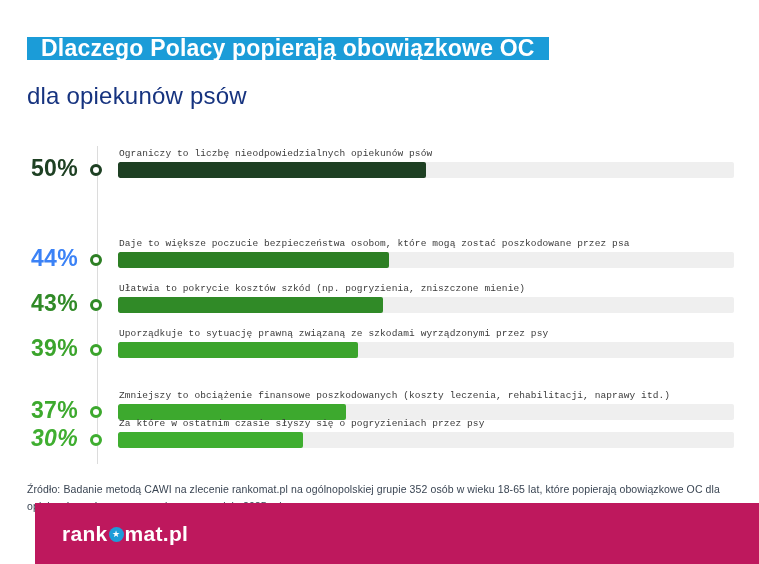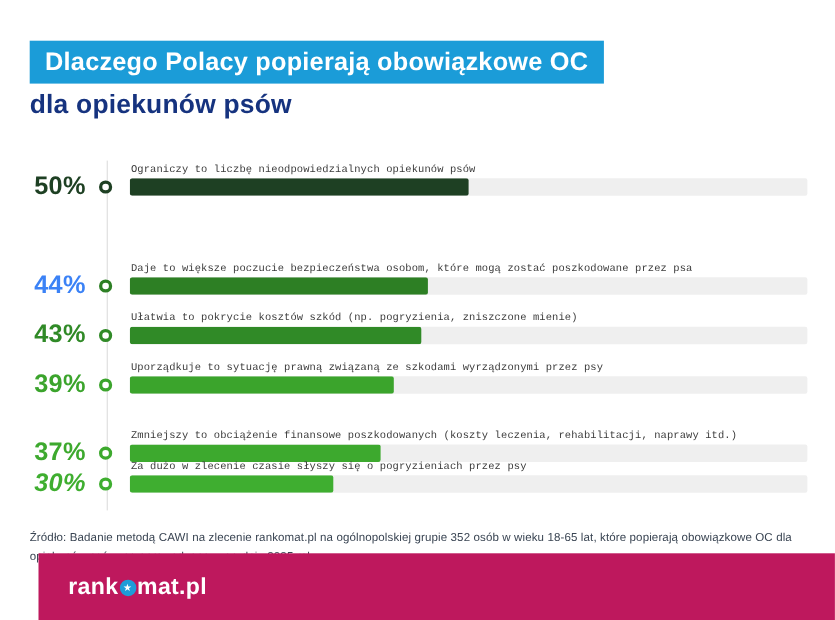--- a/index.html
+++ b/index.html
@@ -1,29 +1,29 @@
 <!DOCTYPE html>
 <html><head>
 <meta charset="utf-8">
 <style>
   html,body{margin:0;padding:0;}
   body{
     width:759px;height:564px;background:#ffffff;position:relative;overflow:hidden;
     font-family:"Liberation Sans", sans-serif;
   }
   .title-band{
-    position:absolute;left:27px;top:37px;height:39px;
+    position:absolute;left:27px;top:37px;height:23px;
     background:#1b9cd8;color:#ffffff;
     display:inline-flex;align-items:center;
     padding:0 14px;box-sizing:border-box;
     font-size:23px;font-weight:bold;letter-spacing:0.2px;white-space:nowrap;
   }
   .subtitle{
     position:absolute;left:27px;top:82px;
-    color:#16337f;font-size:24px;font-weight:bold;letter-spacing:0.2px;
+    color:#16337f;font-size:24px;font-weight:normal;letter-spacing:0.2px;
   }
   .chart{
     position:absolute;left:27px;top:144px;width:707px;height:322px;
   }
   .axis-line{
     position:absolute;left:70px;top:2px;width:1px;height:318px;background:#dcdcdc;
   }
   .row{position:absolute;left:0;width:707px;height:45px;}
   .row .pct{
     position:absolute;left:0;top:11px;width:55px;text-align:center;
@@ -126,21 +126,21 @@
       <div class="track">
         <div class="fill" style="width: 37%; background: rgb(61, 169, 46);"></div>
       </div>
     </div>
   </div>
 
   <div class="row" style="top:270px">
     <div class="pct" style="color: rgb(63, 174, 48); font-style: italic;">30%</div>
     <div class="dot" style="border-color: rgb(63, 174, 48);"></div>
     <div class="bar-area">
-      <div class="bar-label">Za dużo w zlecenie czasie słyszy się o pogryzieniach przez psy</div>
+      <div class="bar-label">Za które w ostatnim czasie słyszy się o pogryzieniach przez psy</div>
       <div class="track">
         <div class="fill" style="width: 30%; background: rgb(63, 174, 48);"></div>
       </div>
     </div>
   </div>
 </div>
 
 <div class="source">Źródło: Badanie metodą CAWI na zlecenie rankomat.pl na ogólnopolskiej grupie 352 osób w wieku 18-65 lat, które popierają obowiązkowe OC dla opiekunów psów, przeprowadzone w grudniu 2025 roku.</div>
 
 <div class="footer">

